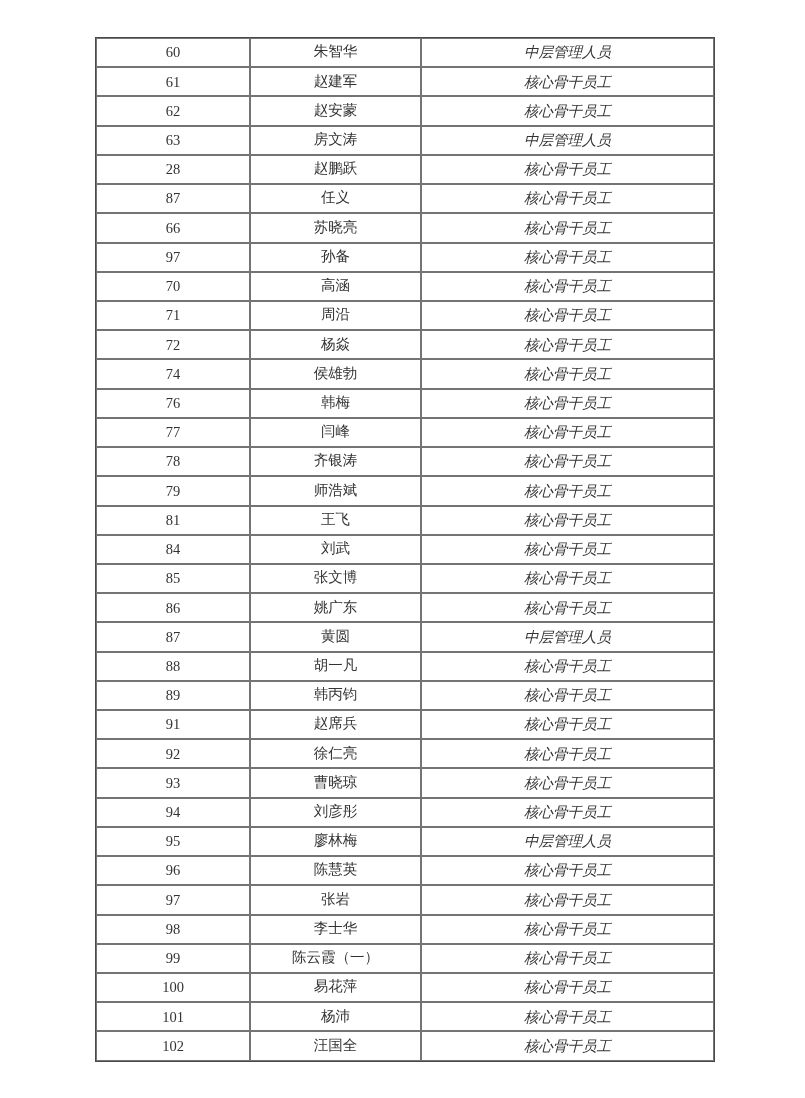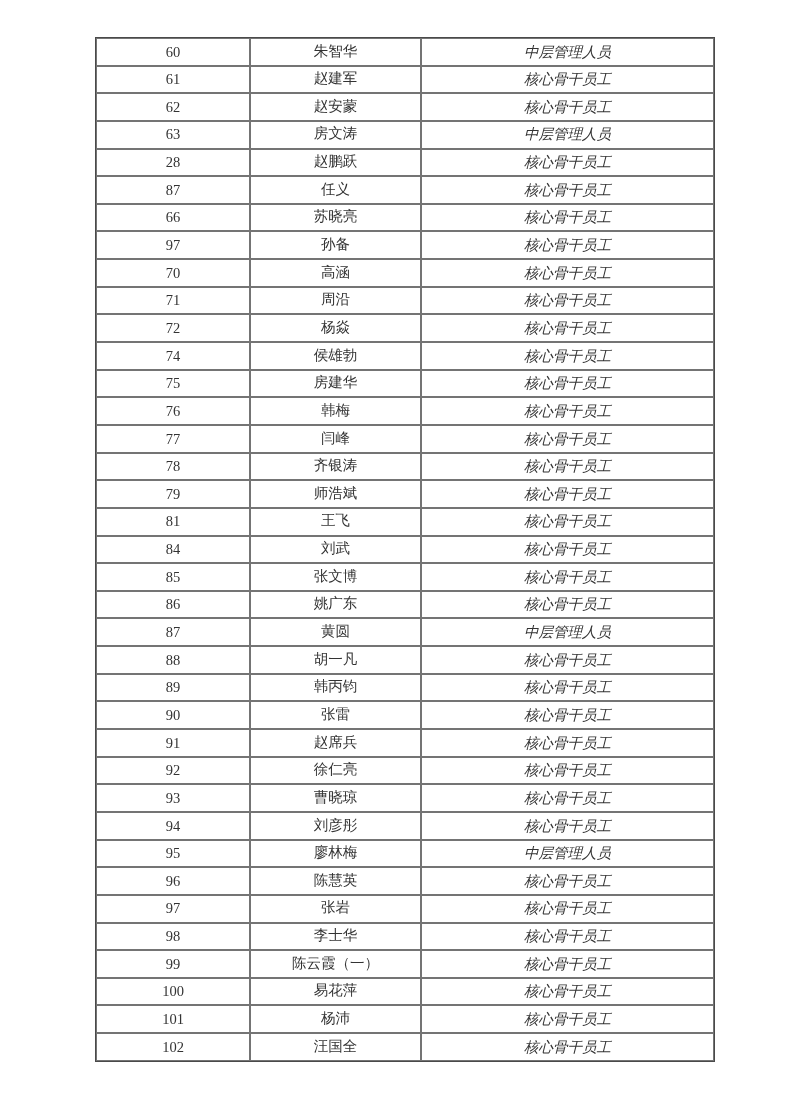--- a/index.html
+++ b/index.html
@@ -110,25 +110,20 @@
             <td class="col-no">72</td>
             <td class="col-name">杨焱</td>
             <td class="col-cat">核心骨干员工</td>
           </tr>
           <tr>
             <td class="col-no">74</td>
             <td class="col-name">侯雄勃</td>
             <td class="col-cat">核心骨干员工</td>
           </tr>
           <tr>
-            <td class="col-no">75</td>
-            <td class="col-name">房建华</td>
-            <td class="col-cat">核心骨干员工</td>
-          </tr>
-          <tr>
             <td class="col-no">76</td>
             <td class="col-name">韩梅</td>
             <td class="col-cat">核心骨干员工</td>
           </tr>
           <tr>
             <td class="col-no">77</td>
             <td class="col-name">闫峰</td>
             <td class="col-cat">核心骨干员工</td>
           </tr>
           <tr>
@@ -167,25 +162,20 @@
             <td class="col-cat">中层管理人员</td>
           </tr>
           <tr>
             <td class="col-no">88</td>
             <td class="col-name">胡一凡</td>
             <td class="col-cat">核心骨干员工</td>
           </tr>
           <tr>
             <td class="col-no">89</td>
             <td class="col-name">韩丙钧</td>
-            <td class="col-cat">核心骨干员工</td>
-          </tr>
-          <tr>
-            <td class="col-no">90</td>
-            <td class="col-name">张雷</td>
             <td class="col-cat">核心骨干员工</td>
           </tr>
           <tr>
             <td class="col-no">91</td>
             <td class="col-name">赵席兵</td>
             <td class="col-cat">核心骨干员工</td>
           </tr>
           <tr>
             <td class="col-no">92</td>
             <td class="col-name">徐仁亮</td>

